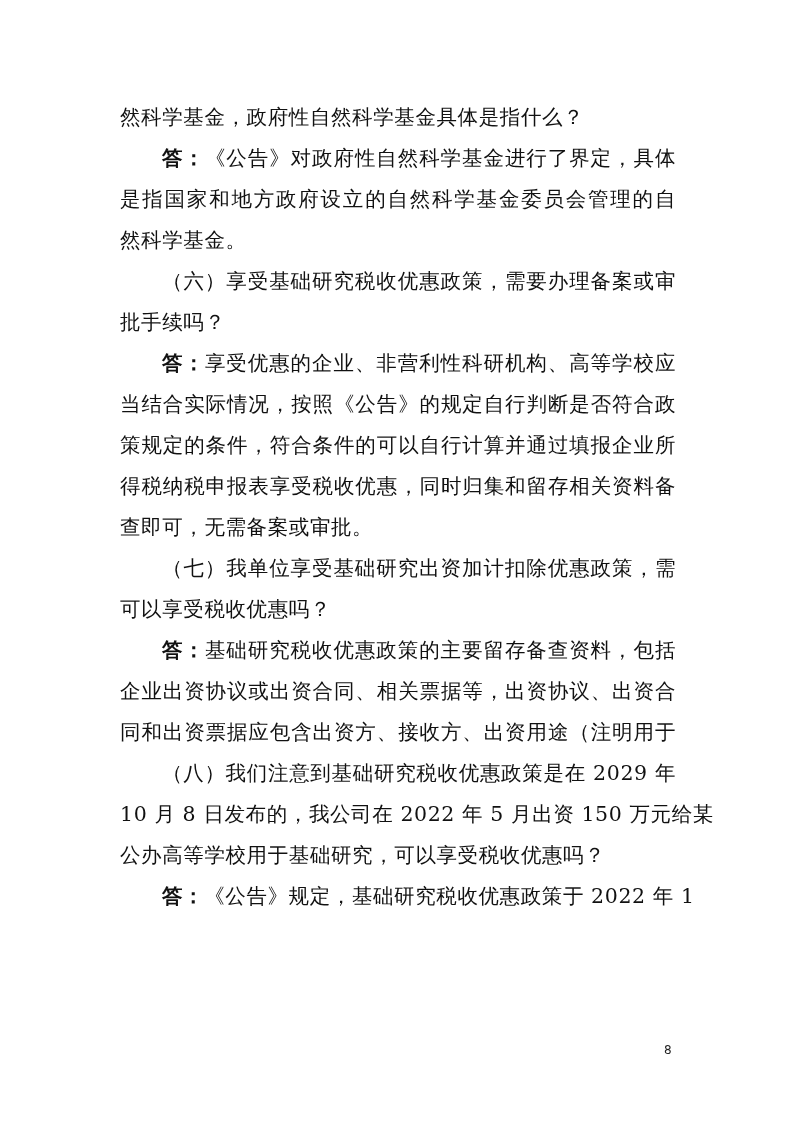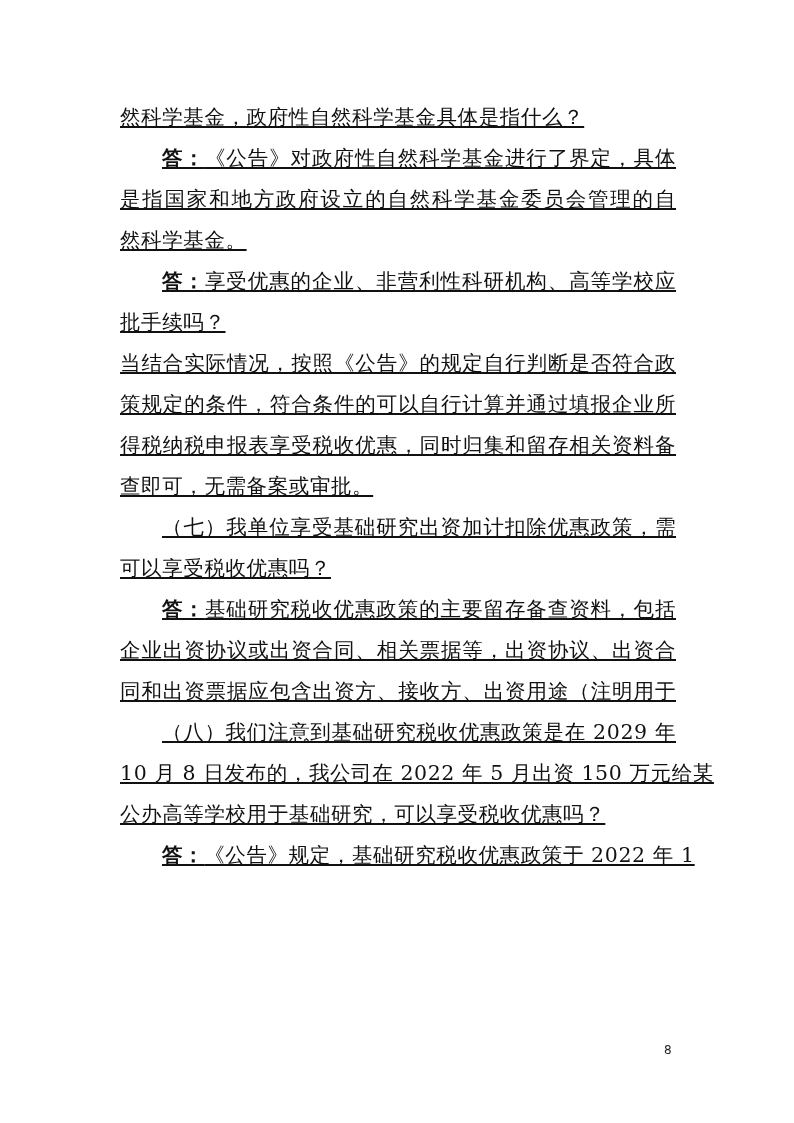--- a/index.html
+++ b/index.html
@@ -13,21 +13,20 @@
       position: relative;
       overflow: hidden;
       font-family: "DejaVu Serif", "Liberation Serif", serif;
       color: #111111;
     }
     .page {
       position: absolute;
       left: 120px;
       top: 97px;
       width: 556px;
-      text-decoration: underline;
     }
     .line {
       height: 41px;
       line-height: 41px;
       font-size: 20.5px;
       white-space: nowrap;
       letter-spacing: 0.6px;
     }
     .line.justify {
       text-align: justify;
@@ -51,23 +50,24 @@
 </head>
 <body>
 
 <div class="page">
   <div class="line">然科学基金，政府性自然科学基金具体是指什么？</div>
 
   <div class="line indent justify"><span class="bold">答：</span><span>《公告》对政府性自然科学基金进行了界定，具体</span></div>
   <div class="line justify">是指国家和地方政府设立的自然科学基金委员会管理的自</div>
   <div class="line">然科学基金。</div>
 
+  <div class="line indent justify">（六）享受基础研究税收优惠政策，需要办理备案或审</div>
+  <div class="line">批手续吗？</div>
+
   <div class="line indent justify"><span class="bold">答：</span><span>享受优惠的企业、非营利性科研机构、高等学校应</span></div>
-
-  <div class="line">批手续吗？</div>
   <div class="line justify">当结合实际情况，按照《公告》的规定自行判断是否符合政</div>
   <div class="line justify">策规定的条件，符合条件的可以自行计算并通过填报企业所</div>
   <div class="line justify">得税纳税申报表享受税收优惠，同时归集和留存相关资料备</div>
   <div class="line">查即可，无需备案或审批。</div>
 
   <div class="line indent justify">（七）我单位享受基础研究出资加计扣除优惠政策，需</div>
   <div class="line">可以享受税收优惠吗？</div>
 
   <div class="line indent justify"><span class="bold">答：</span><span>基础研究税收优惠政策的主要留存备查资料，包括</span></div>
   <div class="line justify">企业出资协议或出资合同、相关票据等，出资协议、出资合</div>

